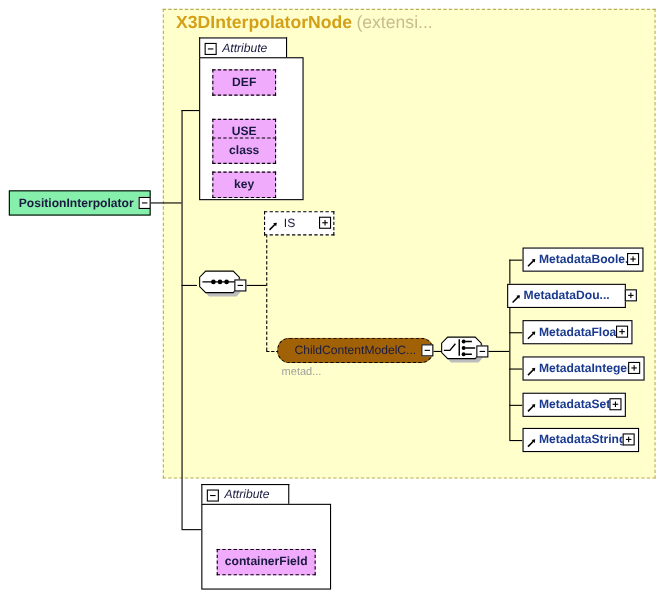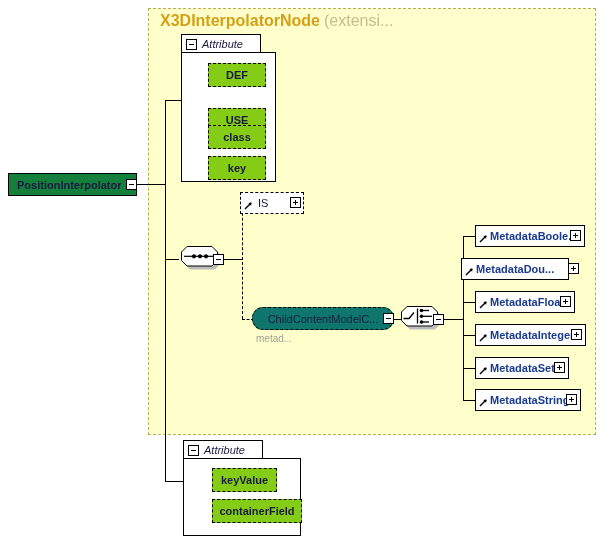--- a/index.html
+++ b/index.html
@@ -77,21 +77,21 @@
     left: 4px;
     right: -4px;
     bottom: -4px;
     height: 4px;
     background: #bdbdbd;
     z-index: -1;
   }
 
   
   .root-node {
-    background: #15803d;
+    background: #86efac;
     padding-left: 8px;
     font-size: 11px;
     font-weight: bold;
     color: #1a1a40;
   }
 
   
   .ref-node {
     padding-left: 14px;
     font-size: 11px;
@@ -113,21 +113,21 @@
     padding-left: 16px;
     font-size: 11px;
     font-weight: normal;
     color: #1a1a40;
   }
 
   
   .group-node {
     position: absolute;
     box-sizing: border-box;
-    background: #0f766e;
+    background: #a16207;
     border: 1px dashed #000000;
     border-radius: 11px;
     display: flex;
     align-items: center;
     justify-content: center;
     white-space: nowrap;
     font-size: 11px;
     color: #1a1a40;
   }
   .group-node::after {
@@ -200,30 +200,29 @@
   .attr-body {
     position: absolute;
     left: 0;
     box-sizing: border-box;
     background: #ffffff;
     border: 1px solid #000000;
   }
   .attr-item {
     position: absolute;
     box-sizing: border-box;
-    background: #84cc16;
+    background: #f0abfc;
     border: 1px dashed #000000;
     display: flex;
     align-items: center;
     justify-content: center;
     font-size: 11px;
     font-weight: bold;
     color: #1a1a40;
     white-space: nowrap;
-    margin-left: 15px;
   }
   .attr-item::after {
     content: "";
     position: absolute;
     left: 4px;
     right: -4px;
     bottom: -4px;
     height: 4px;
     background: #bdbdbd;
     z-index: -1;
@@ -433,21 +432,18 @@
 
   <div class="attr-group" style="left:183px; top:440px; width:80px; height:96px;">
     <div class="attr-tab" style="width:80px; height:19px;">
       <span class="expander" style="position:relative; left:0; top:0; flex:0 0 11px;">
         <span class="bar-h"></span>
       </span>
       <span class="attr-tab-label">Attribute</span>
     </div>
     <div class="attr-body" style="top:18px; width:118px; height:78px;"></div>
 
-    <div class="attr-item" style="left:14px; top:28px; width:65px; height:24px;">
-      <span>keyValue</span>
-    </div>
     <div class="attr-item" style="left:14px; top:59px; width:90px; height:24px;">
       <span>containerField</span>
     </div>
   </div>
 
 </div>
 
 </body></html>

